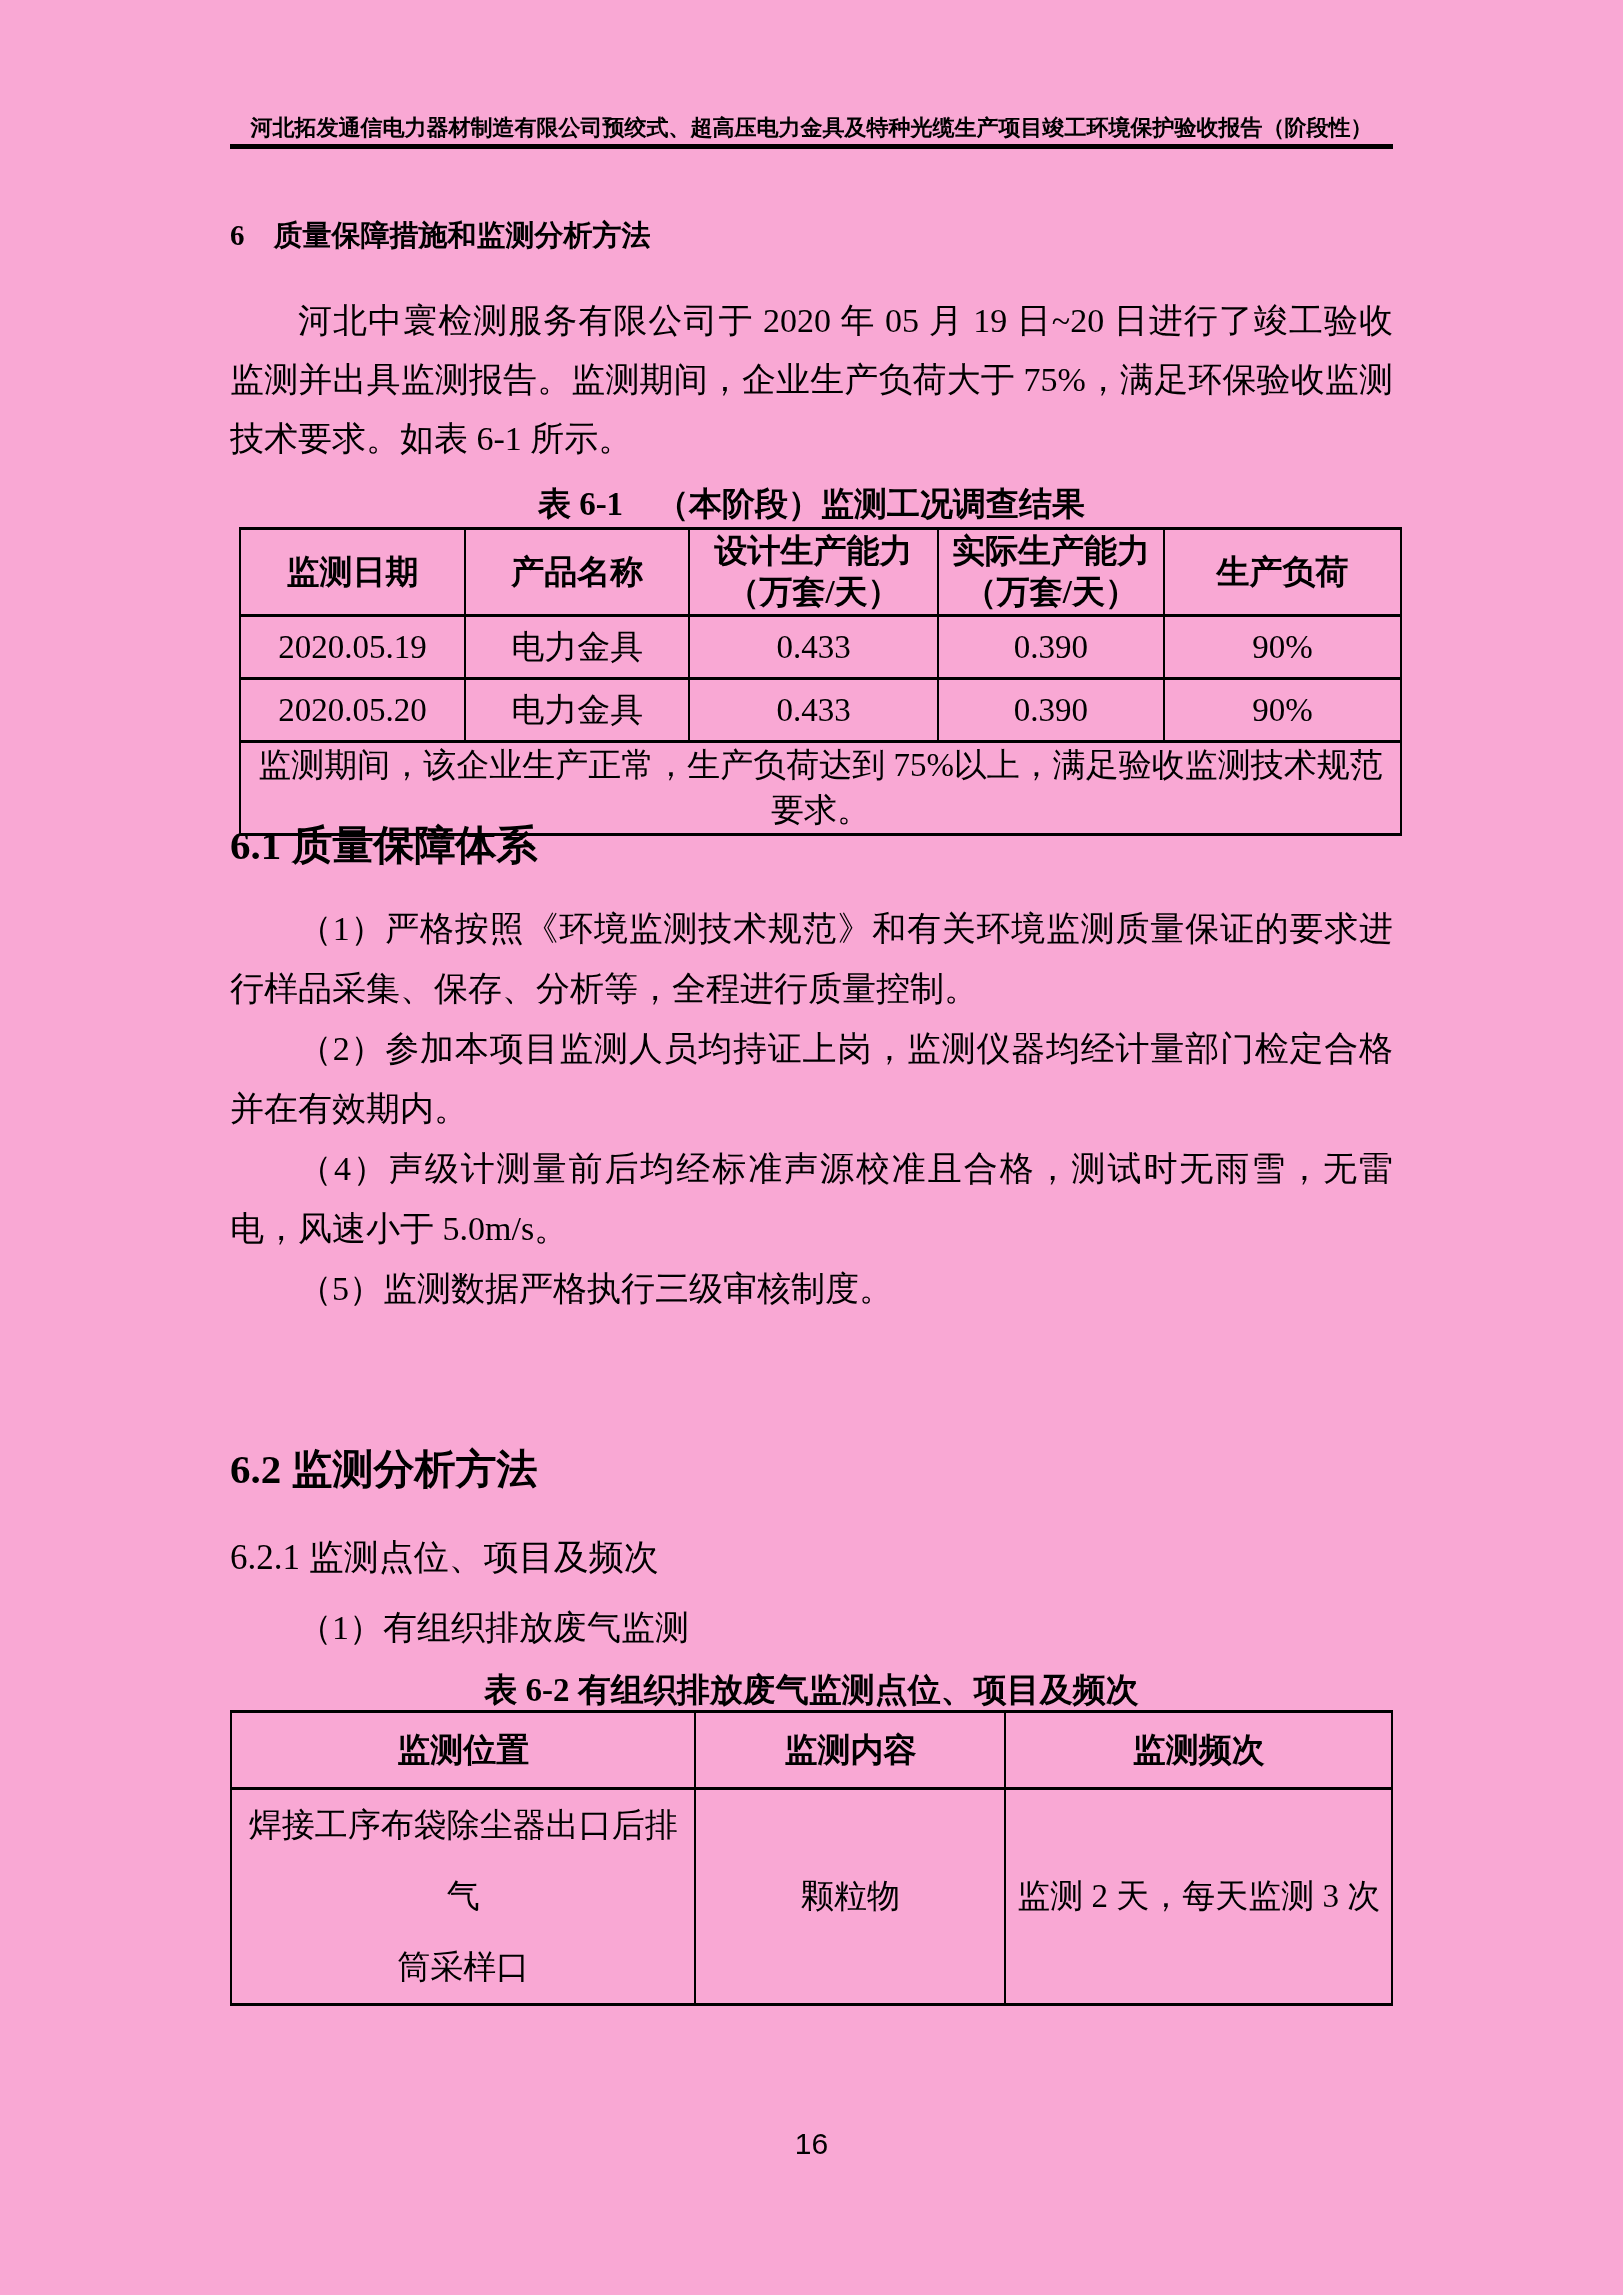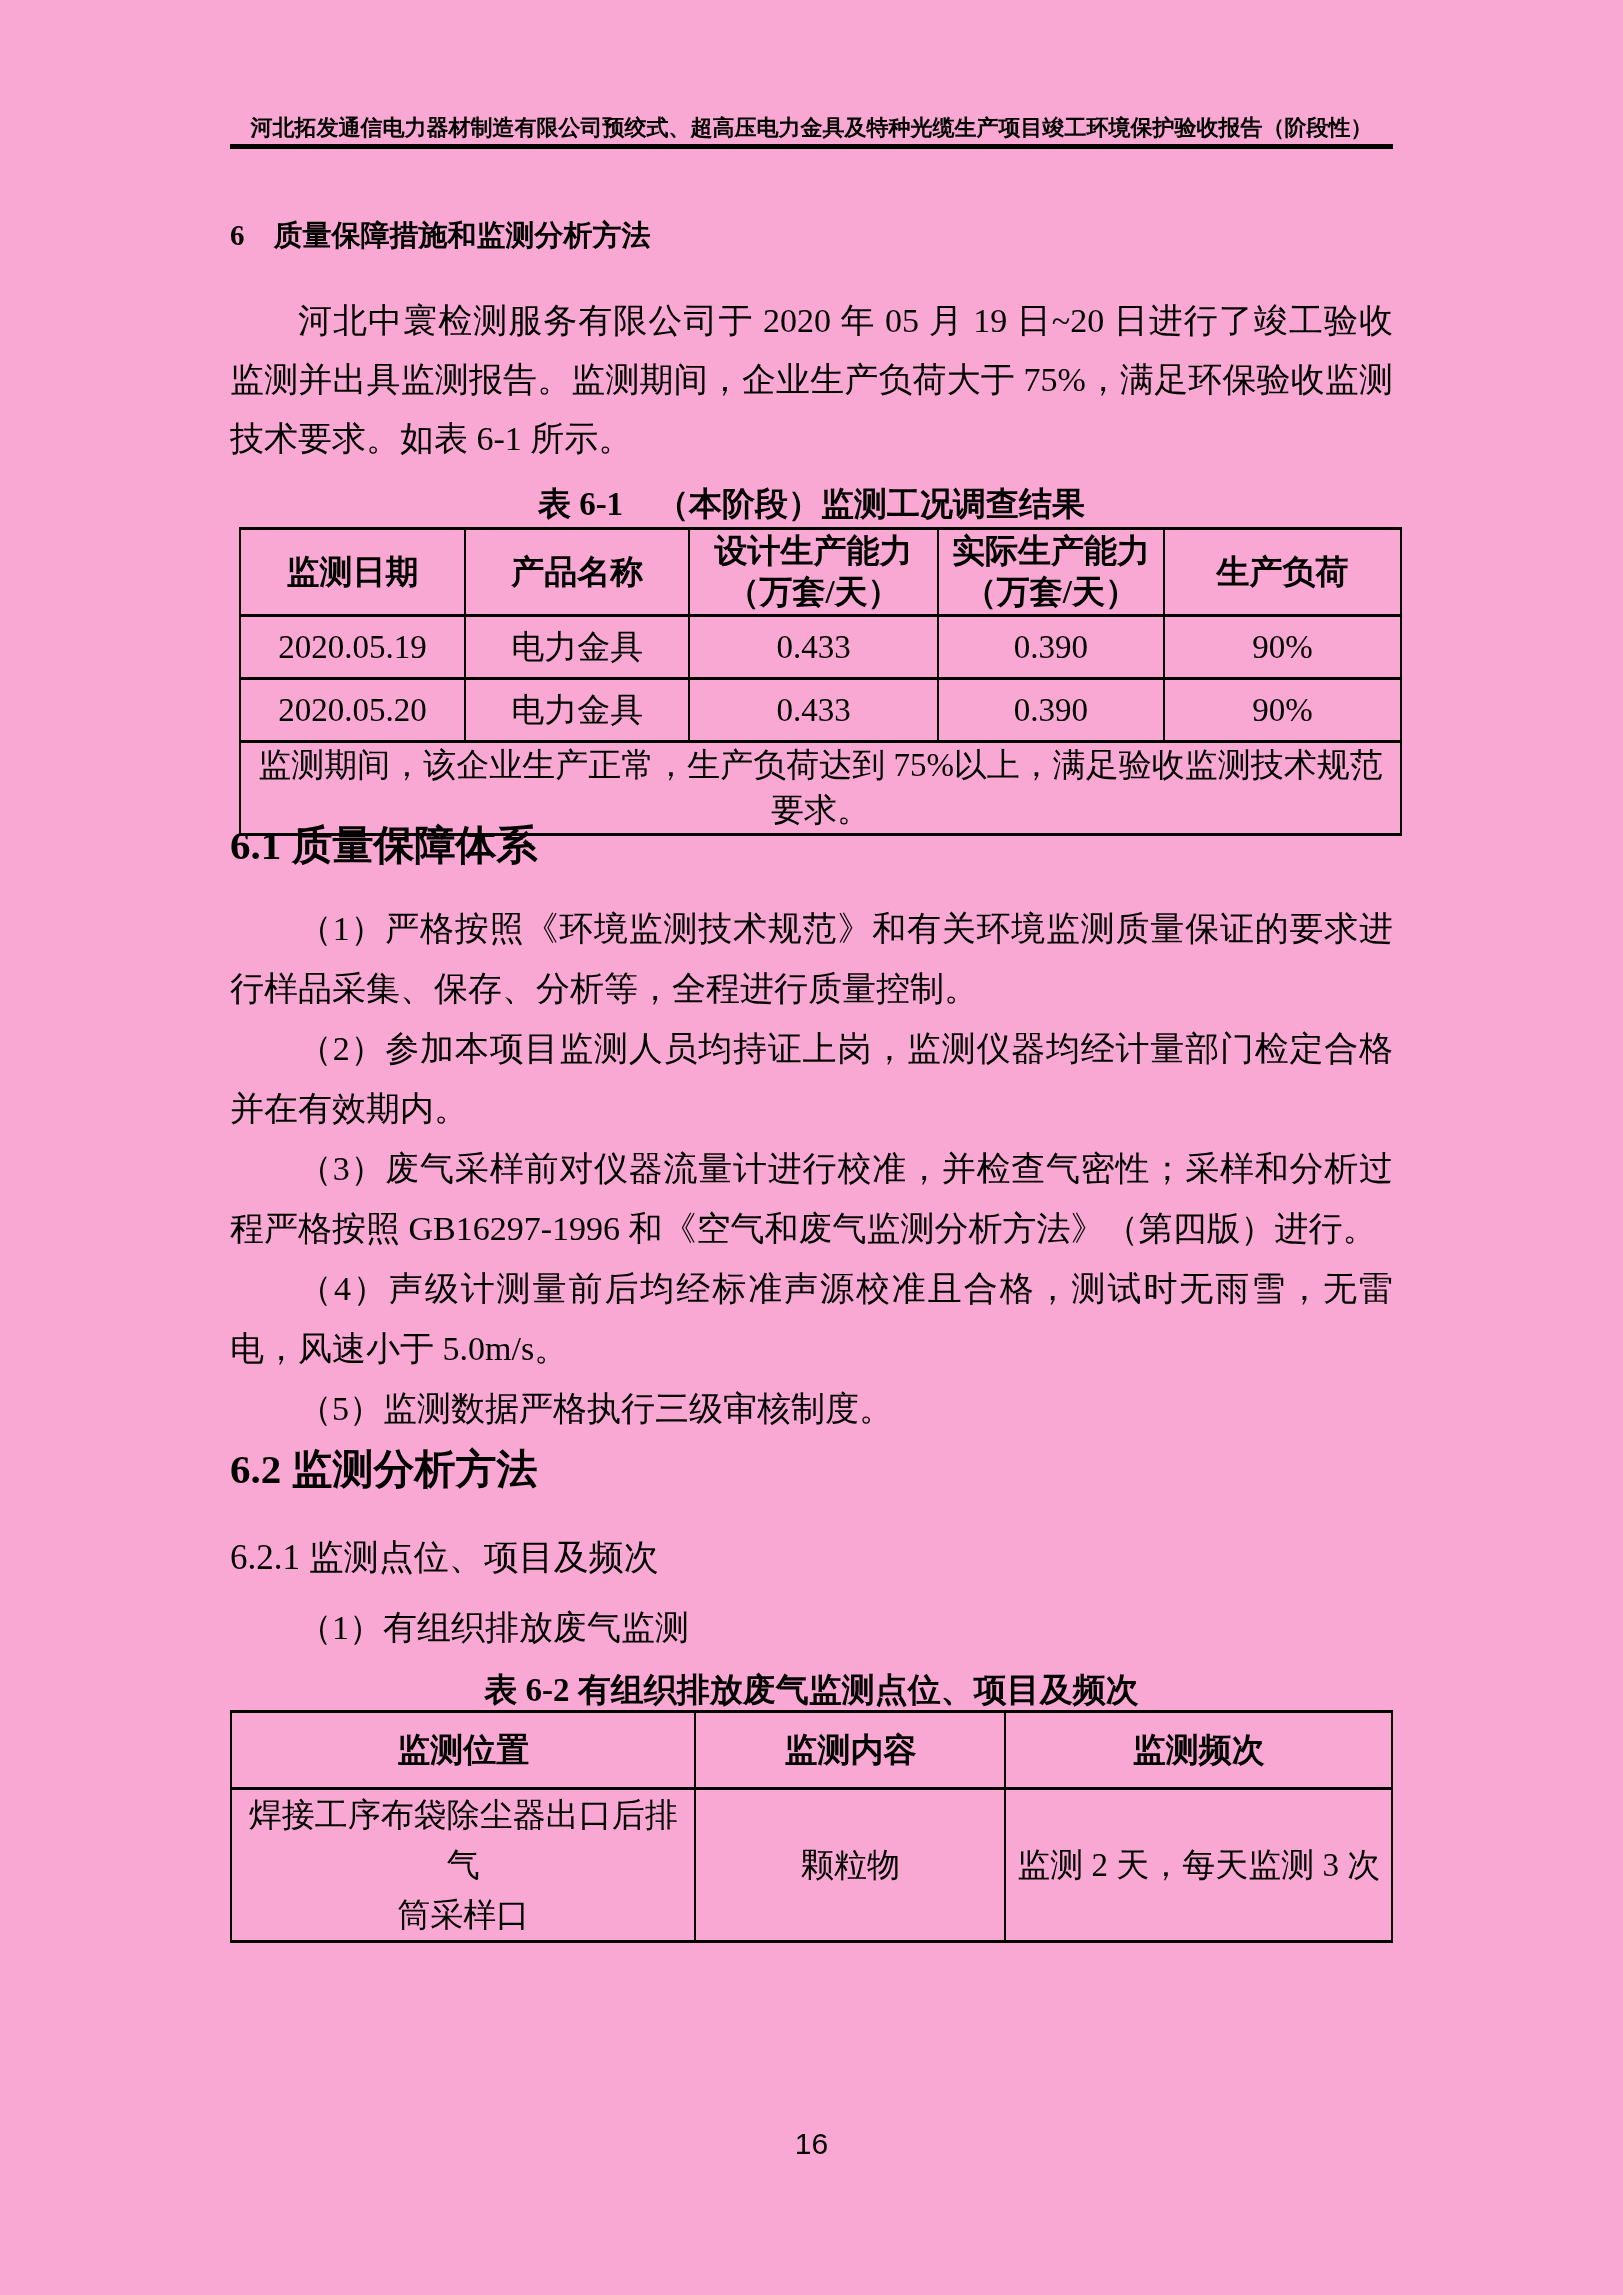--- a/index.html
+++ b/index.html
@@ -65,21 +65,21 @@
   .doc-table th { font-weight:bold; }
   .t1 { top:527px;margin-left:9px; }
   .t1 tr.hdr { height:87px; }
   .t1 tr.data { height:63px; }
   .t1 tr.note-row { height:62px; }
   .th-main, .th-sub { display:block; line-height:41px; }
   .th-sub:empty { display:none; }
   .t2 { top:1710px; }
   .t2 tr.hdr { height:77px; }
   .t2 tr.data { height:116px; }
-  .t2 td { line-height:50px; }
+  .t2 td { line-height:71px; }
   .pre { white-space:pre-line; }
 
   .page-number {
     top:2114px;
     text-align:center;
     font-size:30px; line-height:59px;
     font-family:"Liberation Sans","DejaVu Sans",sans-serif;
   }
 </style>
 </head>
@@ -147,21 +147,20 @@
         <td colspan="5">监测期间，该企业生产正常，生产负荷达到 75%以上，满足验收监测技术规范要求。</td>
       </tr>
     </tbody>
   </table>
 
   <div class="abs h2 h2a">6.1 质量保障体系</div>
 
   <div class="abs para quality">
     <p>（1）严格按照《环境监测技术规范》和有关环境监测质量保证的要求进行样品采集、保存、分析等，全程进行质量控制。</p>
     <p>（2）参加本项目监测人员均持证上岗，监测仪器均经计量部门检定合格并在有效期内。</p>
-    <p>（3）废气采样前对仪器流量计进行校准，并检查气密性；采样和分析过程严格按照 GB16297-1996 和《空气和废气监测分析方法》（第四版）进行。</p>
     <p>（4）声级计测量前后均经标准声源校准且合格，测试时无雨雪，无雷电，风速小于 5.0m/s。</p>
     <p>（5）监测数据严格执行三级审核制度。</p>
   </div>
 
   <div class="abs h2 h2b">6.2 监测分析方法</div>
 
   <div class="abs h3">6.2.1 监测点位、项目及频次</div>
 
   <div class="abs para org-label">
     <p>（1）有组织排放废气监测</p>

